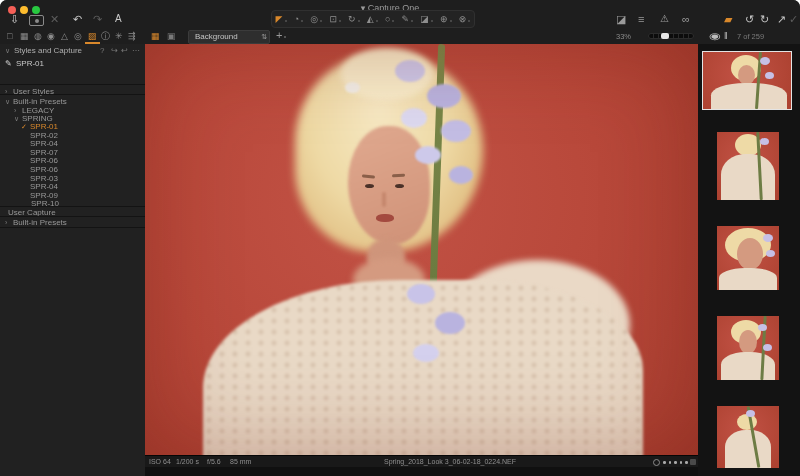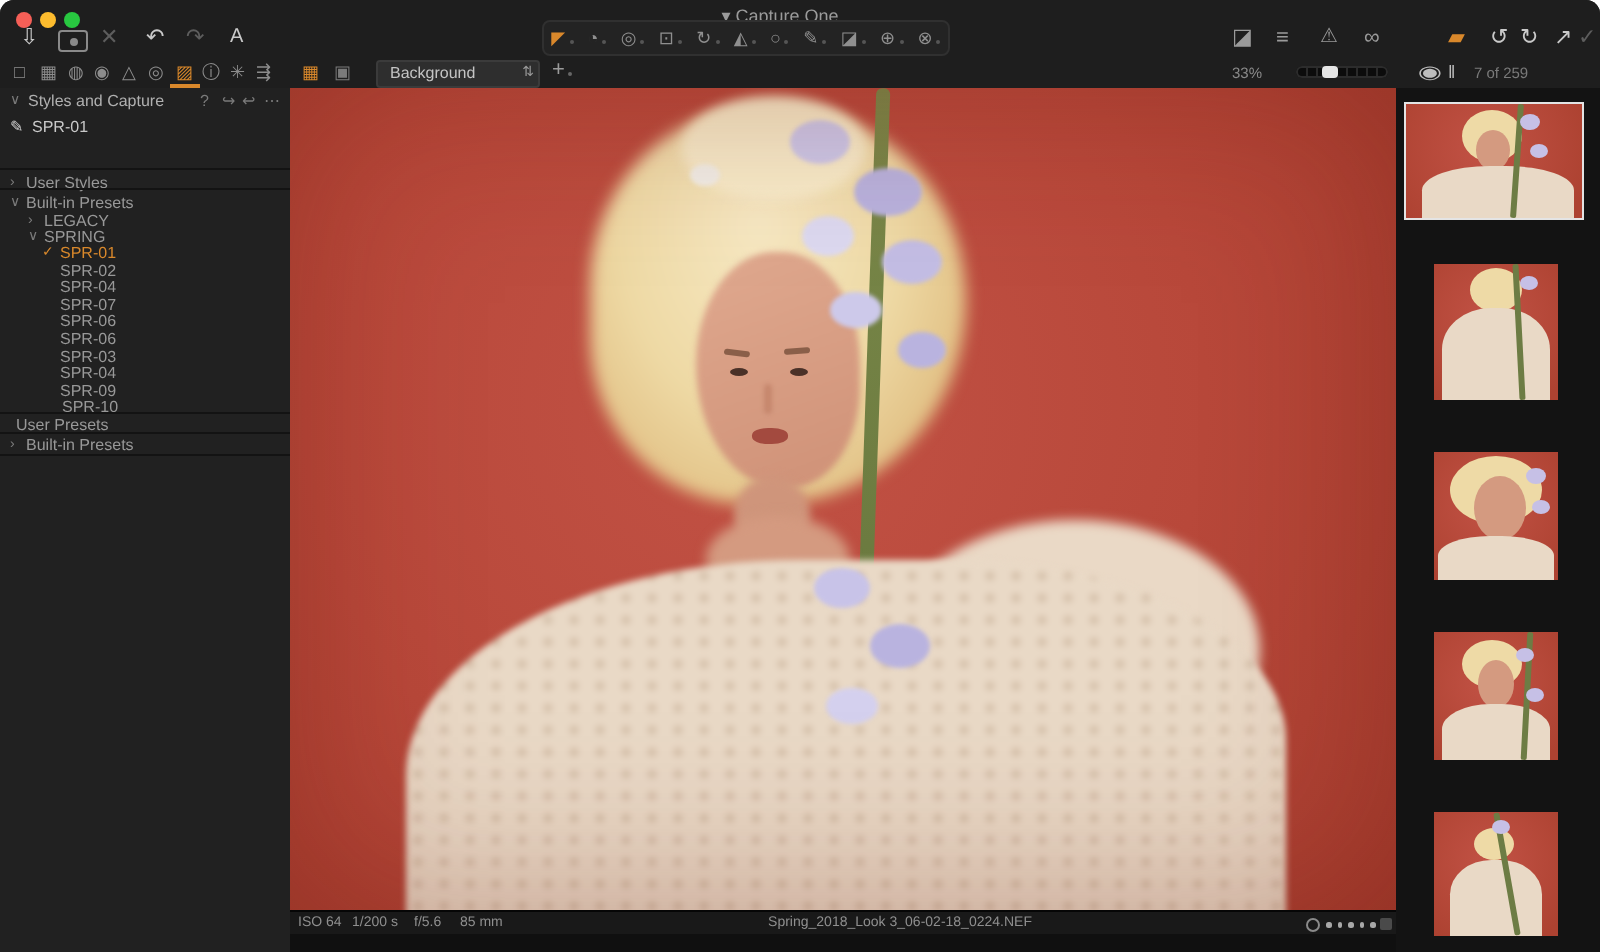--- a/index.html
+++ b/index.html
@@ -217,21 +217,21 @@
       </div>
     <div class="srow" style="top:147px;">
         <span class="lbl" style="left:30px;">SPR-09</span>
       </div>
     <div class="srow" style="top:155px;">
         <span class="lbl" style="left:31px;">SPR-10</span>
       </div>
 
     <div class="divider" style="top:162px;"></div>
     <div class="srow" style="top:164px;">
-      <span class="lbl" style="left:8px;">User Presets</span>
+      <span class="lbl" style="left:8px;">User Capture</span>
     </div>
     <div class="divider" style="top:172px;"></div>
     <div class="srow" style="top:174px;">
       <span class="chev" style="left:5px;">›</span>
       <span class="lbl" style="left:13px;">Built-in Presets</span>
     </div>
     <div class="divider" style="top:183px;"></div>
   </div>
 
   <div class="viewer">

